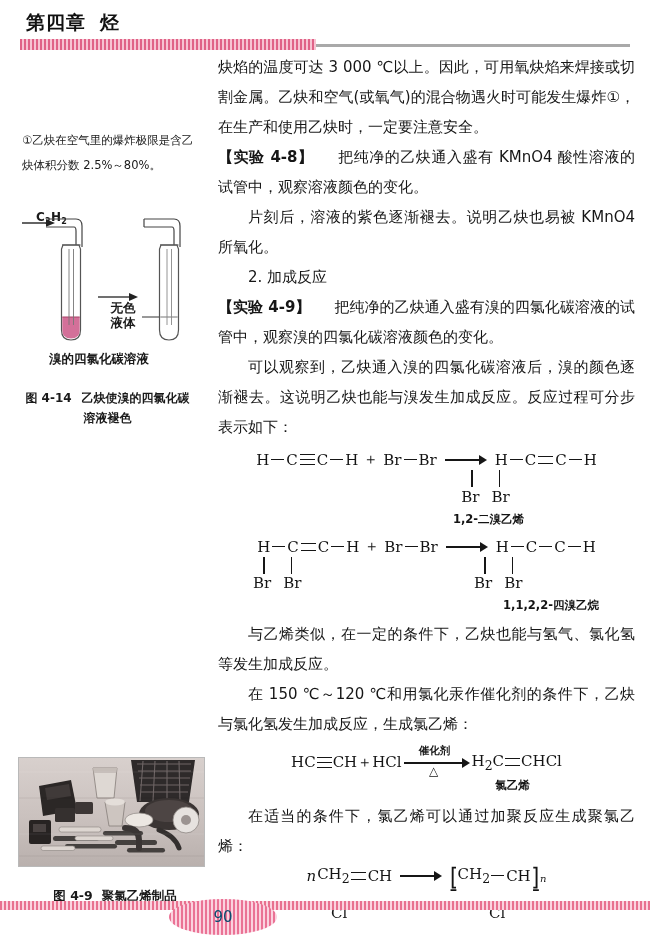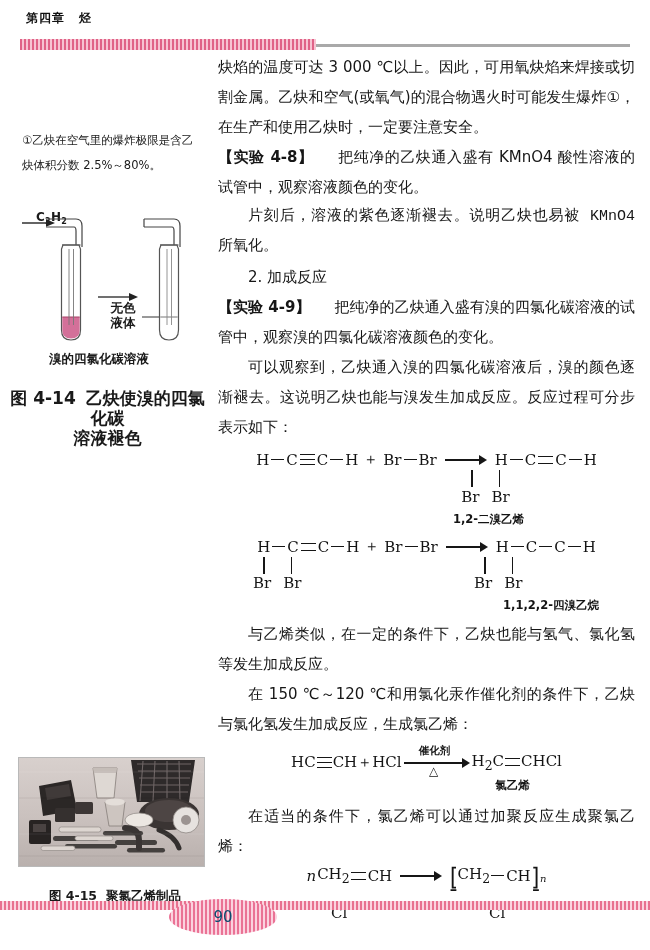--- a/index.html
+++ b/index.html
@@ -21,21 +21,21 @@
     position: absolute;
     top: 8px;
     left: 0;
     width: 650px;
     height: 48px;
   }
   #chapter-title {
     position: absolute;
     left: 26px;
     top: 2px;
-    font-size: 12px;
+    font-size: 19px;
     font-weight: bold;
     letter-spacing: 1px;
     color: #111;
   }
   #chapter-title .sp { display: inline-block; width: 14px; }
   #header-rule {
     position: absolute;
     left: 20px;
     top: 36px;
     width: 610px;
@@ -107,21 +107,21 @@
     font-weight: bold;
     line-height: 15px;
     text-align: center;
   }
   #fig-414-caption {
     position: absolute;
     left: 10px;
     top: 388px;
     width: 195px;
     text-align: center;
-    font-size: 17px;
+    font-size: 12px;
     font-weight: bold;
     line-height: 20px;
   }
   #fig-414-caption .num { margin-right: 10px; }
 
   
   #pvc-photo {
     position: absolute;
     left: 18px;
     top: 757px;
@@ -399,30 +399,30 @@
       <rect x="0" y="0" width="185" height="108" fill="none"></rect>
       <line x1="0" y1="14" x2="185" y2="14" stroke="#fff" stroke-width="0.5"></line>
       <line x1="0" y1="40" x2="185" y2="40" stroke="#000" stroke-width="0.4"></line>
       <line x1="0" y1="76" x2="185" y2="76" stroke="#fff" stroke-width="0.5"></line>
       <line x1="0" y1="98" x2="185" y2="98" stroke="#000" stroke-width="0.4"></line>
     </g>
   </svg>
 </div>
 
 <div id="fig-415-caption">
-  <span class="num">图 4-15</span><span>聚氯乙烯制品</span>
+  <span class="num">图 4-9</span><span>聚氯乙烯制品</span>
 </div>
 
 <div class="body-col" style="top:52px;">炔焰的温度可达 3 000 ℃以上。因此，可用氧炔焰来焊接或切割金属。乙炔和空气(或氧气)的混合物遇火时可能发生爆炸①，在生产和使用乙炔时，一定要注意安全。</div>
 
 <div class="body-col" style="top:142px;">
   <span class="exp-tag">【实验 4-8】</span><span class="gap"></span><span>把纯净的乙炔通入盛有 KMnO4 酸性溶液的试管中，观察溶液颜色的变化。</span>
 </div>
 
-<div class="body-col indent" style="top:202px;font-family:Liberation Mono, monospace;">片刻后，溶液的紫色逐渐褪去。说明乙炔也易被 KMnO4 所氧化。</div>
+<div class="body-col indent" style="top:202px;">片刻后，溶液的紫色逐渐褪去。说明乙炔也易被 KMnO4 所氧化。</div>
 
 <div class="body-col indent" style="top:262px;">2. 加成反应</div>
 
 <div class="body-col" style="top:292px;">
   <span class="exp-tag">【实验 4-9】</span><span class="gap"></span><span>把纯净的乙炔通入盛有溴的四氯化碳溶液的试管中，观察溴的四氯化碳溶液颜色的变化。</span>
 </div>
 
 <div class="body-col indent" style="top:352px;">可以观察到，乙炔通入溴的四氯化碳溶液后，溴的颜色逐渐褪去。这说明乙炔也能与溴发生加成反应。反应过程可分步表示如下：</div>
 
 <div class="formula-block" style="top: 450px;">

